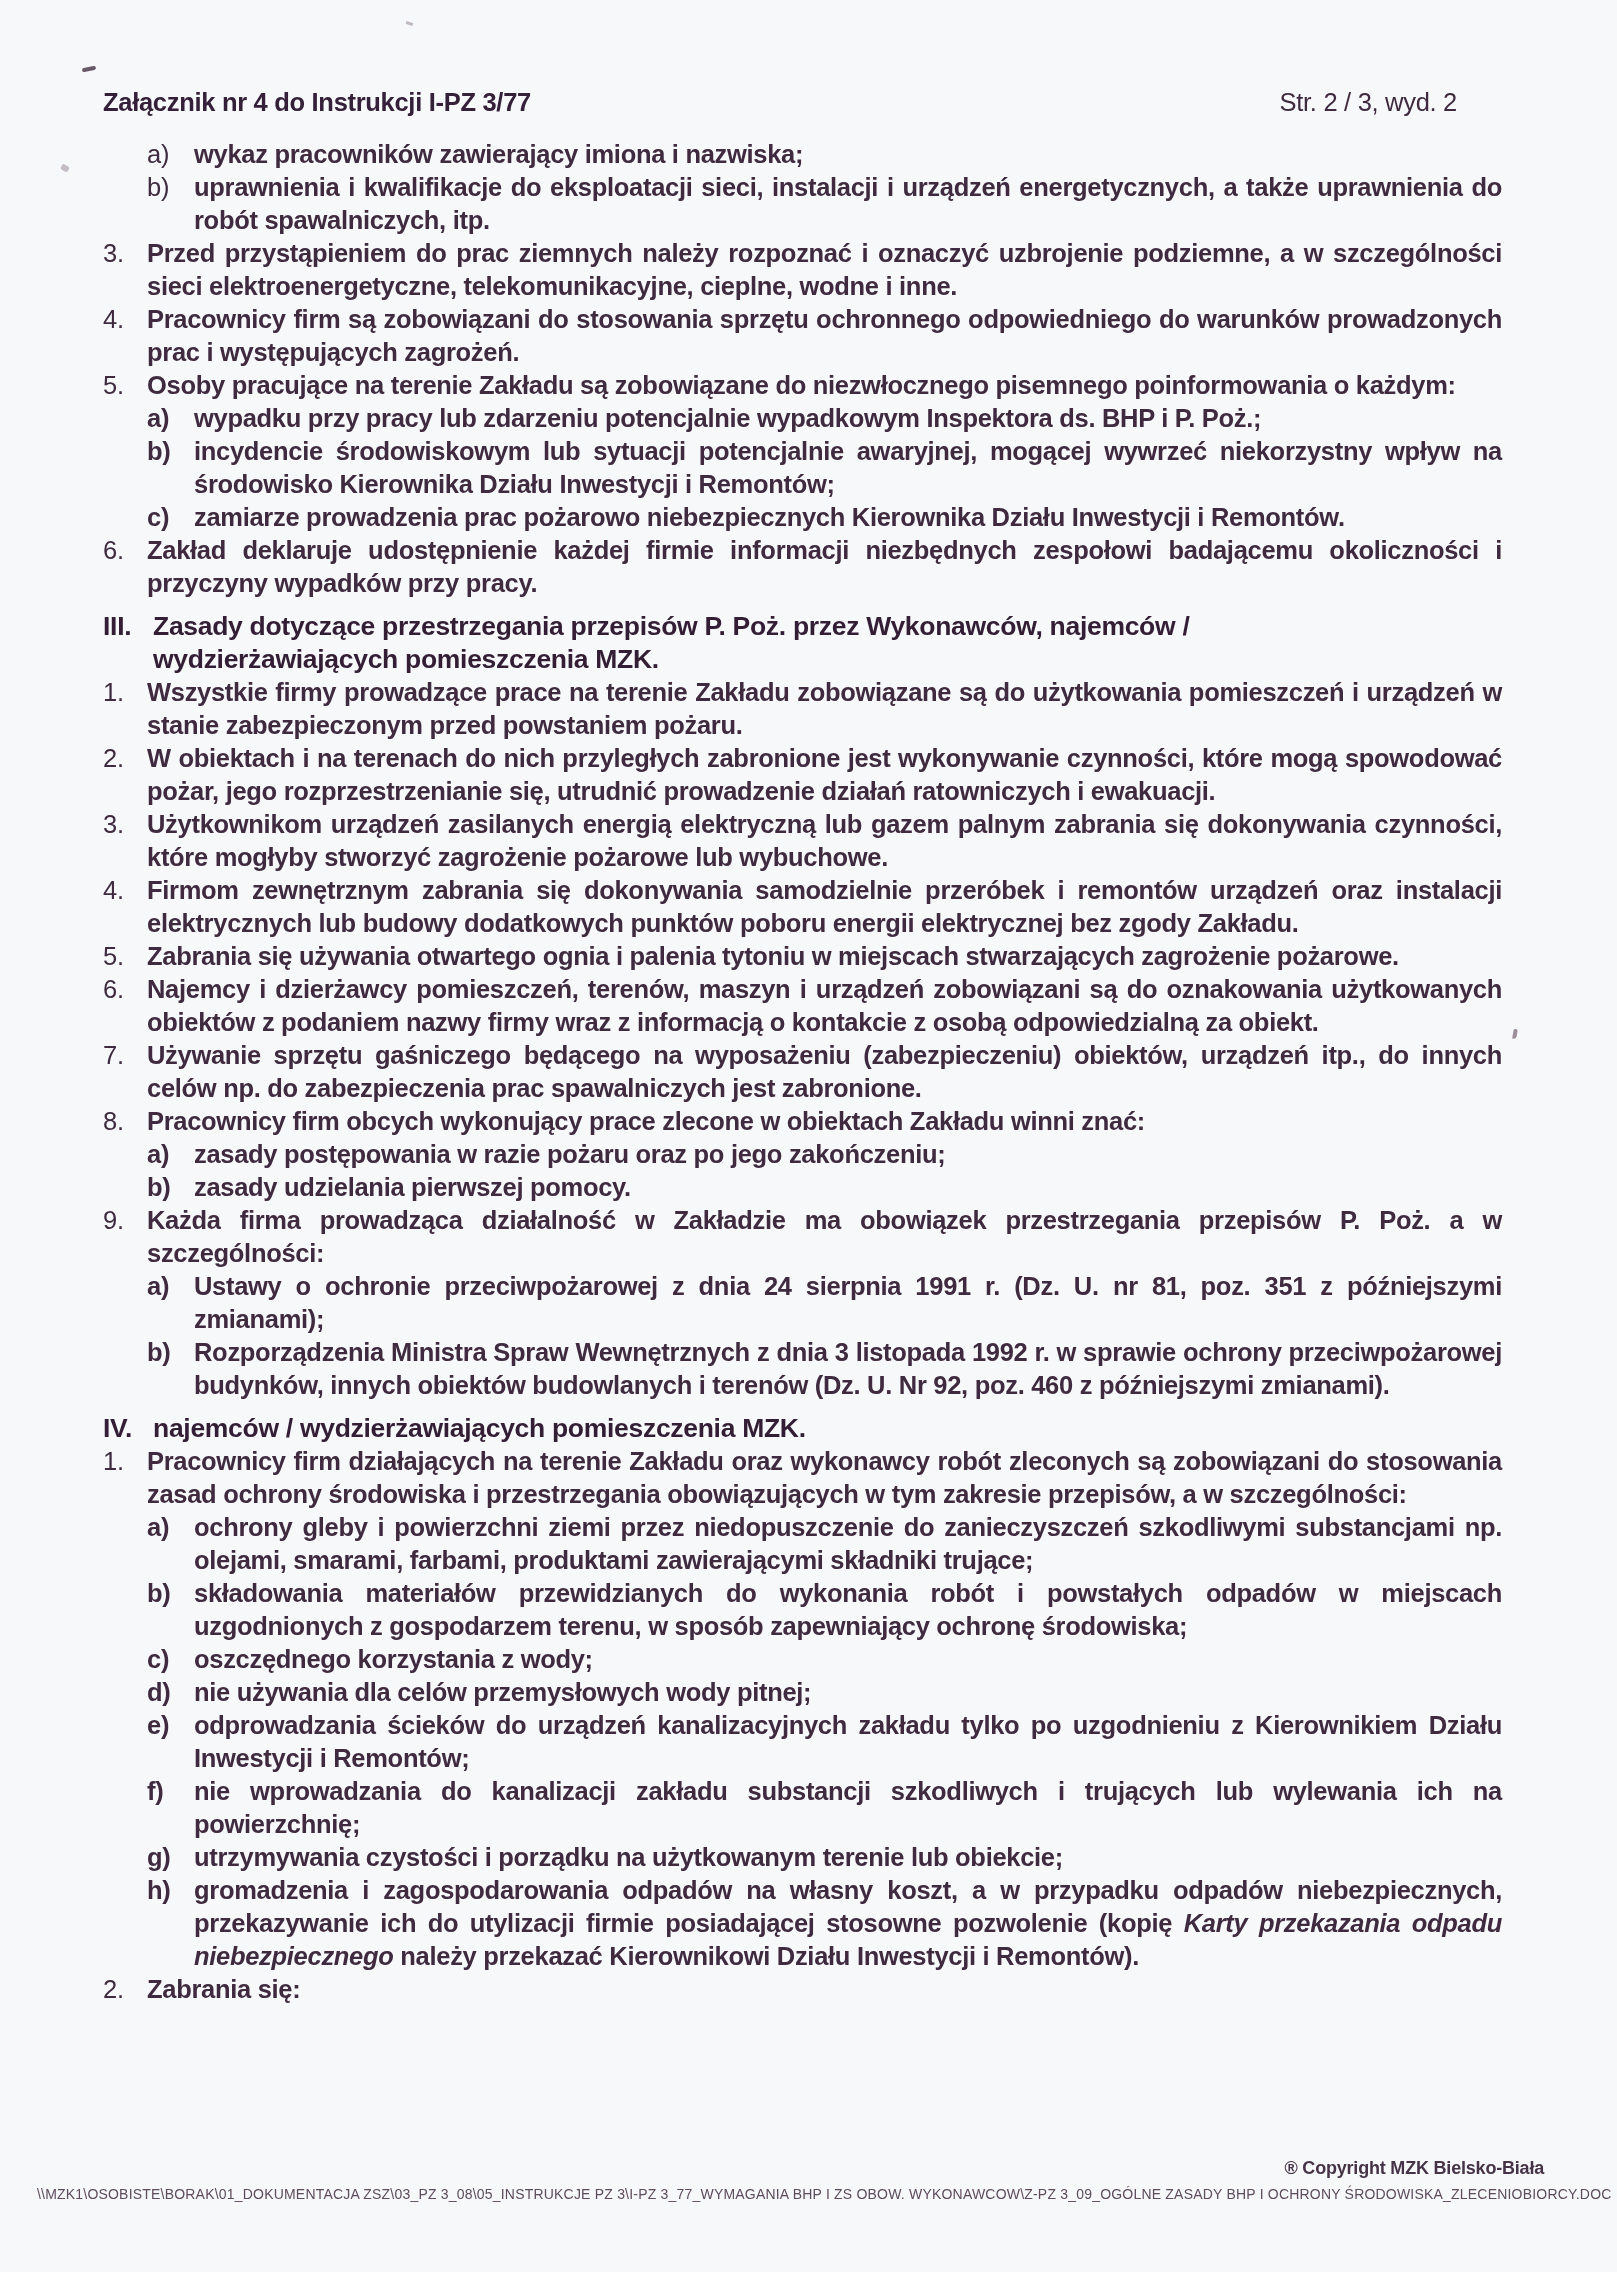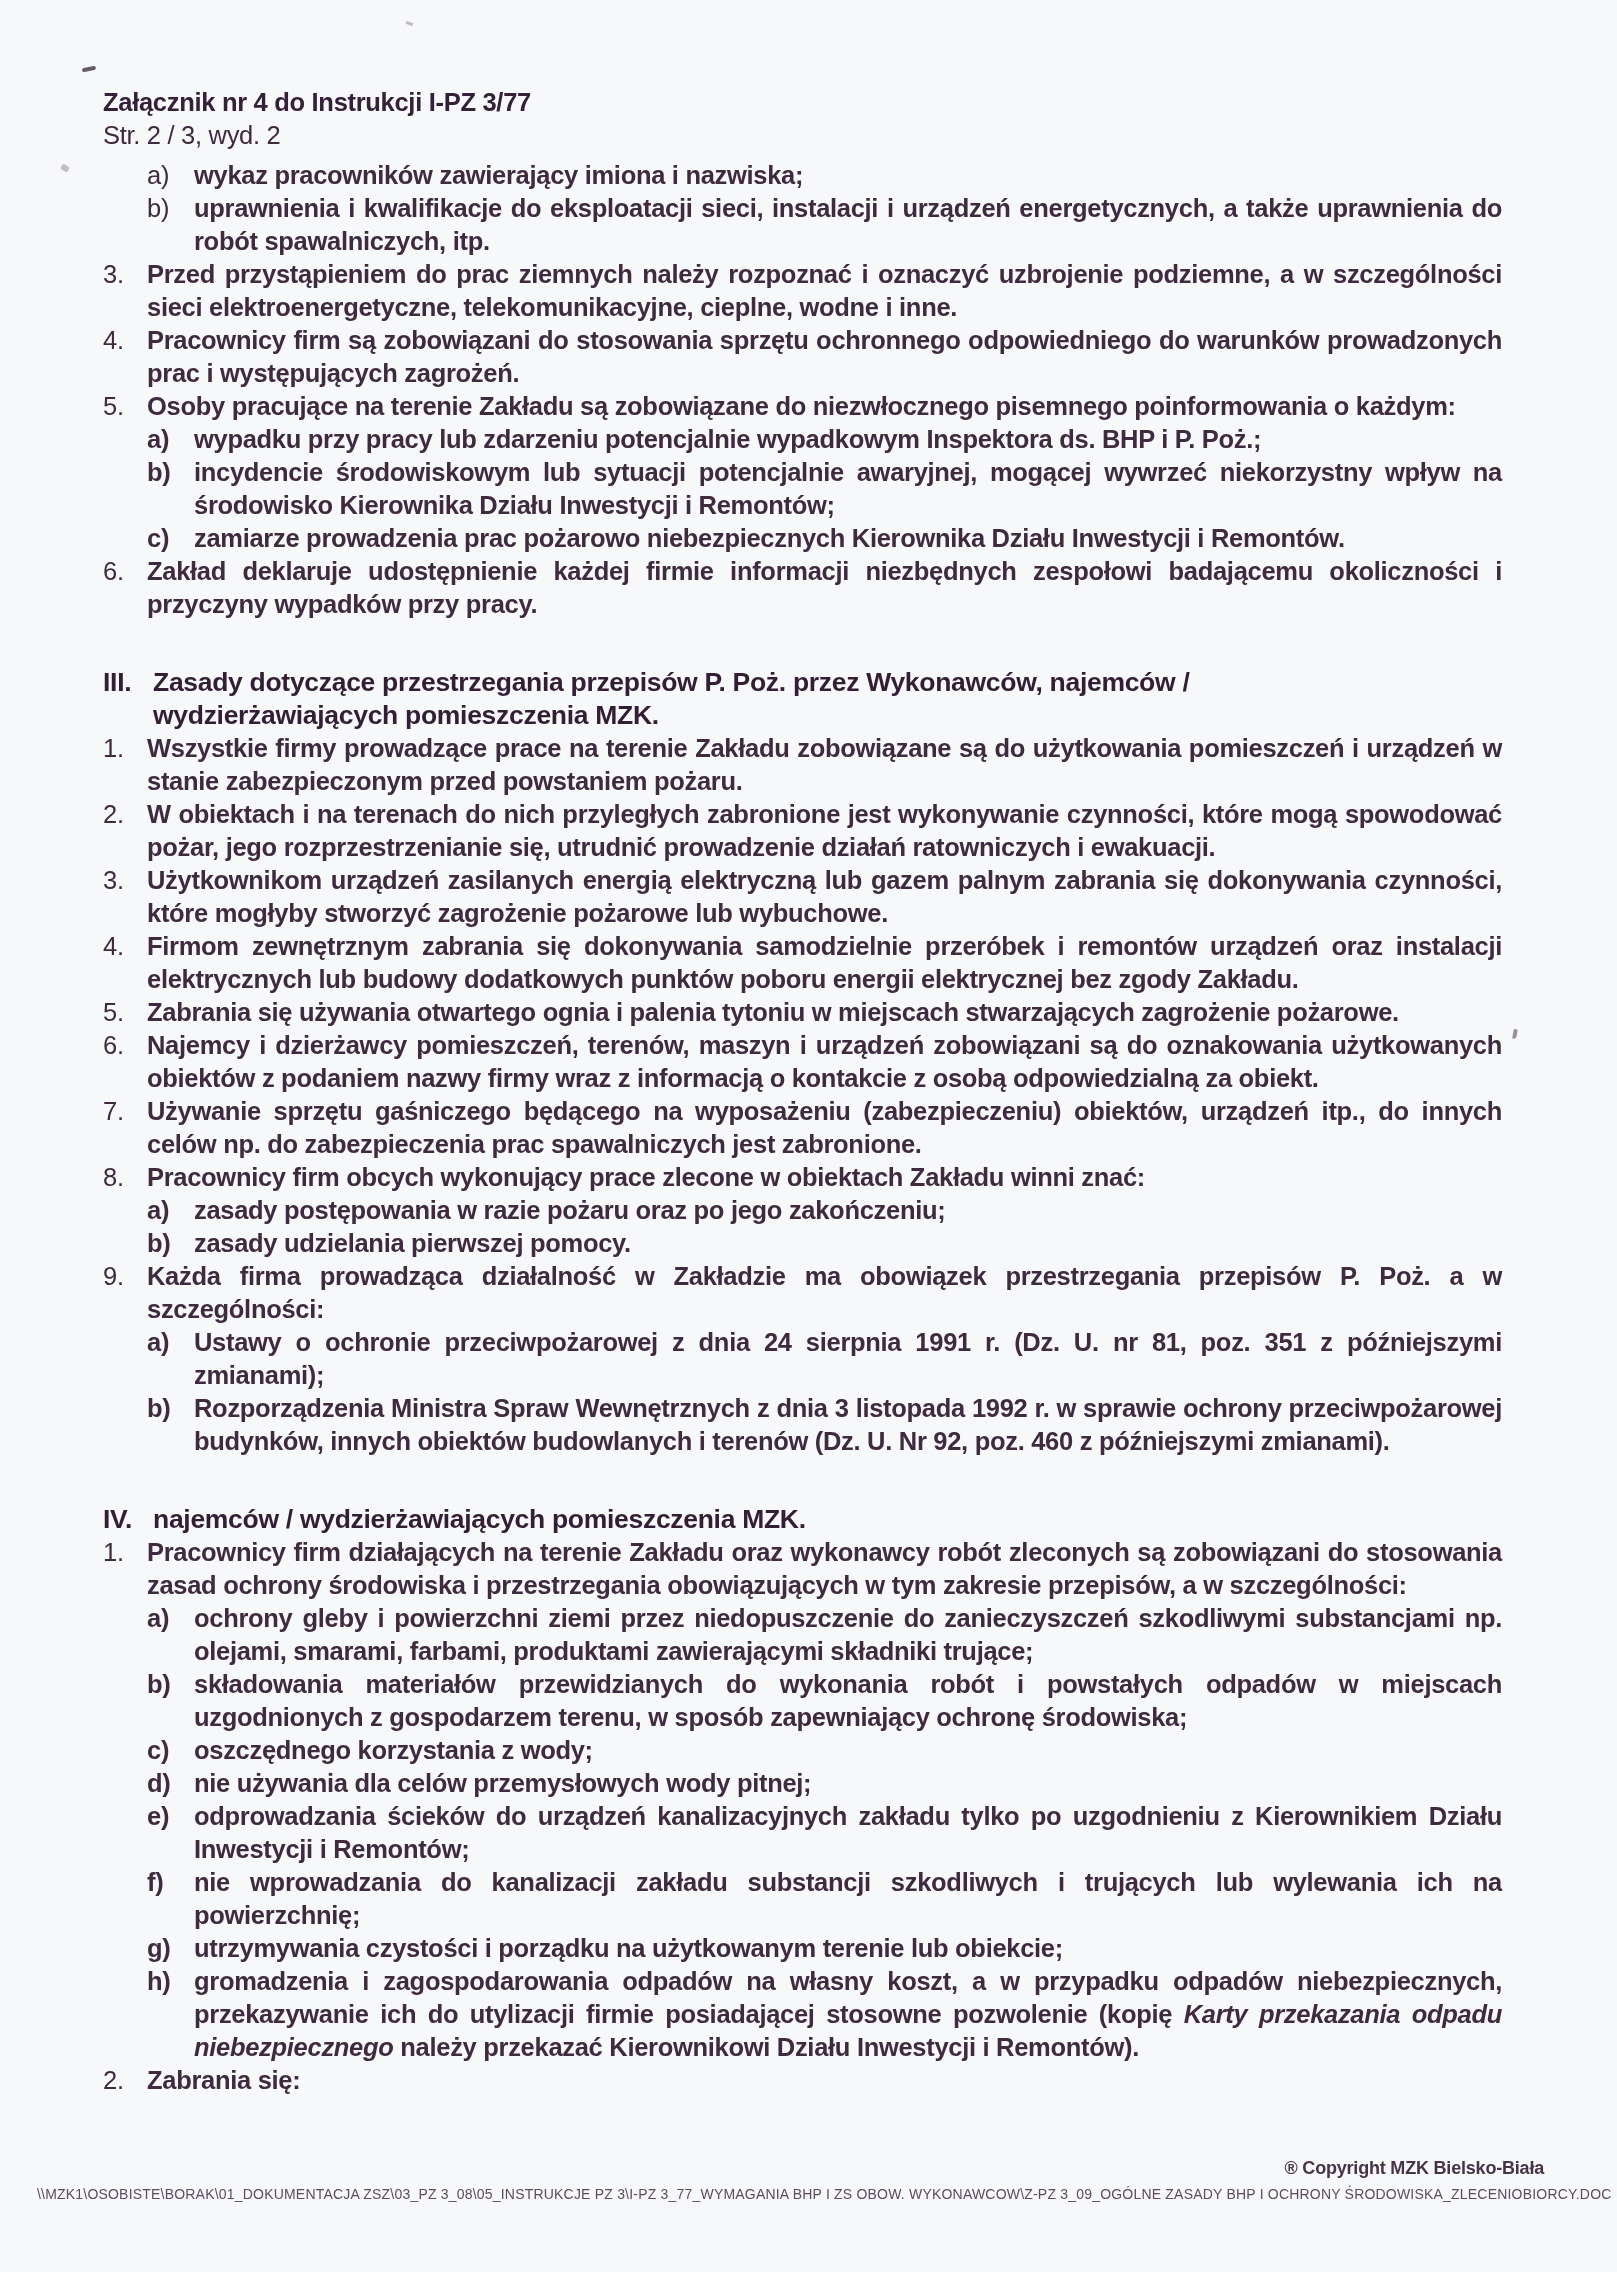--- a/index.html
+++ b/index.html
@@ -9,30 +9,30 @@
     background:#f6f8f9;
     font-family:"Liberation Sans","DejaVu Sans",sans-serif;
     color:#3f2a40;
     overflow:hidden;
     letter-spacing:-0.3px;
   }
   .content{
     position:absolute;left:103px;top:86px;width:1399px;
     font-size:25.5px;line-height:33px;
   }
-  .hdr{display:flex;justify-content:space-between;align-items:flex-start;margin-bottom:7px;flex-direction:column;}
+  .hdr{display:flex;justify-content:space-between;align-items:flex-start;margin-bottom:19px;}
   .hdr-left{font-weight:bold;color:#35203a;}
   .hdr-right{margin-right:45px;color:#3f2a40;}
   .indent45{margin-left:44px;}
   .item{display:flex;align-items:flex-start;}
   .item>.lbl{flex:0 0 44px;}
   .item.sub>.lbl{flex:0 0 47px;}
   .item>.txt{flex:1 1 auto;text-align:justify;hyphens:none;font-weight:bold;}
   .para{text-align:justify;}
-  .heading{display:flex;font-weight:bold;margin-top:45px;font-size:26.5px;color:#331e36;}
+  .heading{display:flex;font-weight:bold;margin-top:10px;font-size:26.5px;color:#331e36;}
   .heading>.lbl{flex:0 0 50px;}
   .heading>.txt{flex:1 1 auto;}
   .heading .line{display:block;}
   .em{font-style:italic;}
   .copyright{
     position:absolute;top:2158px;right:73px;
     font-weight:bold;font-size:18px;color:#463347;
     letter-spacing:-0.2px;
   }
   .filepath{

